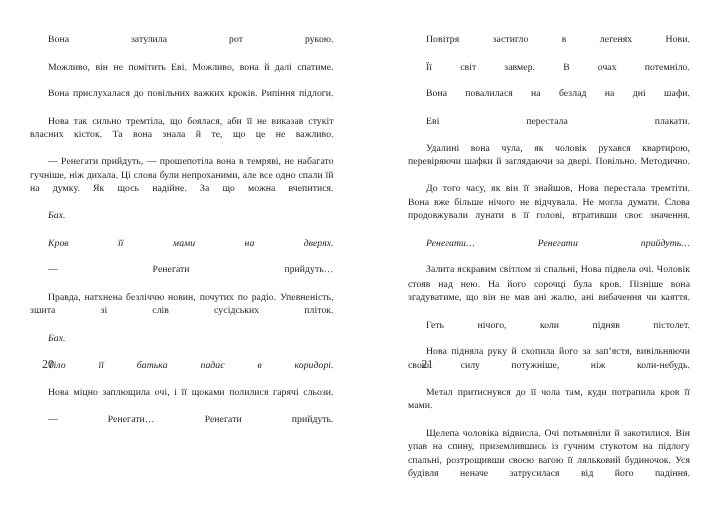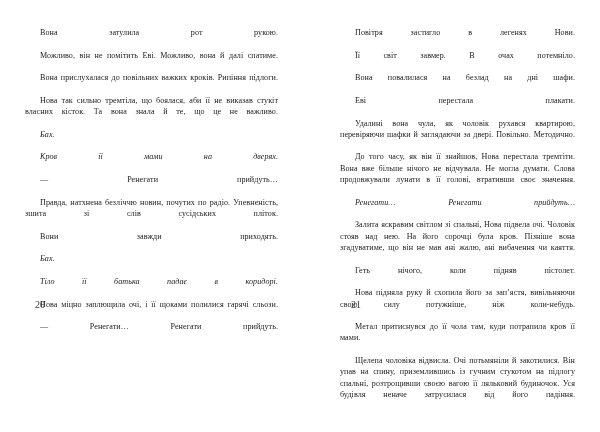--- a/index.html
+++ b/index.html
@@ -87,25 +87,25 @@
 <body>
 
 <div class="spread">
 
   <div class="page page-left">
     <div class="body-text" id="left-col">
         <p>Вона затулила рот рукою.</p>
         <p>Можливо, він не помітить Еві. Можливо, вона й далі спатиме.</p>
         <p>Вона прислухалася до повільних важких кроків. Рипіння підлоги.</p>
         <p>Нова так сильно тремтіла, що боялася, аби її не виказав стукіт власних кісток. Та вона знала й те, що це не важливо.</p>
+        <p>— Ренегати прийдуть, — прошепотіла вона в темряві, не набагато гучніше, ніж дихала. Ці слова були непроханими, але все одно спали їй на думку. Як щось надійне. За що можна вчепитися.</p>
         <p class="italic">Бах.</p>
         <p class="italic">Кров її мами на дверях.</p>
         <p>— Ренегати прийдуть…</p>
         <p>Правда, натхнена безліччю новин, почутих по радіо. Упевненість, зшита зі слів сусідських пліток.</p>
-        <p>Вони завжди приходять.</p>
         <p class="italic">Бах.</p>
         <p class="italic">Тіло її батька падає в коридорі.</p>
         <p>Нова міцно заплющила очі, і її щоками полилися гарячі сльози.</p>
         <p>— Ренегати… Ренегати прийдуть.</p>
       </div>
     <div class="folio folio-left">
       <span class="folio-inner-left">20</span>
     </div>
   </div>
 

